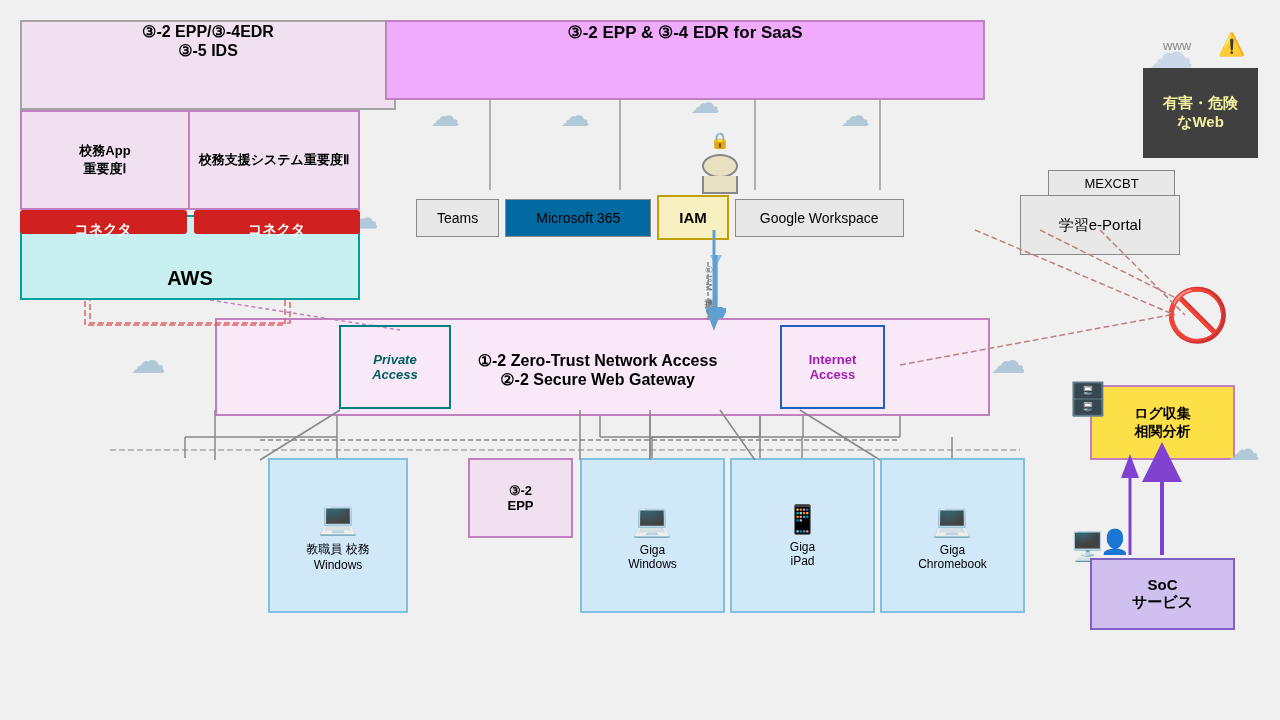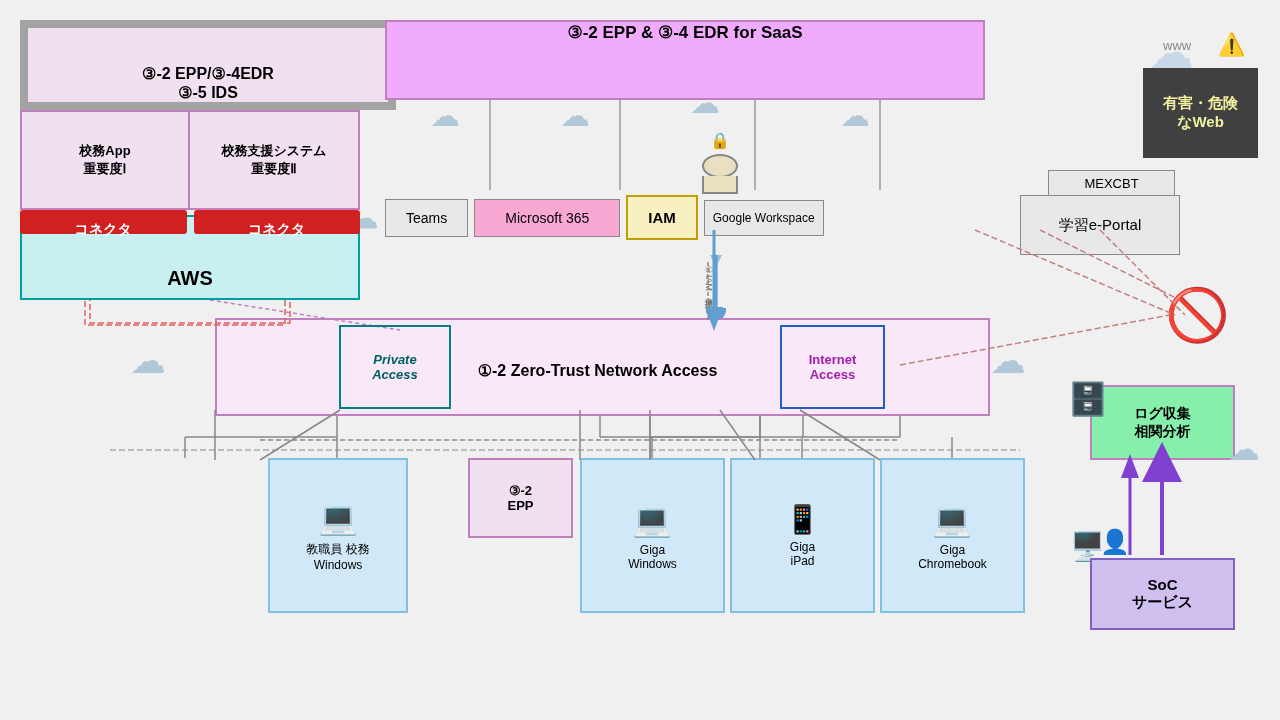--- a/index.html
+++ b/index.html
@@ -82,31 +82,31 @@
     <defs>
       <marker id="arrowBlue" markerWidth="8" markerHeight="8" refX="6" refY="3" orient="auto">
         <path d="M0,0 L0,6 L8,3 z" fill="#60a0d0"></path>
       </marker>
       <marker id="arrowPurple" markerWidth="8" markerHeight="8" refX="6" refY="3" orient="auto">
         <path d="M0,0 L0,6 L8,3 z" fill="#8040d0"></path>
       </marker>
     </defs>
   </svg>
 
-  <div class="box-epp-edr" style="position:absolute;left:20px;top:20px;width:376px;height:90px;border:8px solid #a3a3a3;background:#f0e0f0;display:flex;flex-direction:column;align-items:center;justify-content:flex-end;text-align:center;font-size:16px;font-weight:bold;">
+  <div class="box-epp-edr" style="position:absolute;left:20px;top:20px;width:376px;height:90px;border:2px solid #a3a3a3;background:#f0e0f0;display:flex;flex-direction:column;align-items:center;justify-content:flex-start;text-align:center;font-size:16px;font-weight:bold;">
     <div>③-2 EPP/③-4EDR</div>
     <div>③-5 IDS</div>
   </div>
 
   <div style="position:absolute;left:20px;top:110px;width:340px;height:100px;border:2px solid #c080c0;background:#f0e0f0;display:flex;font-weight:bold;">
     <div style="width:50%;border-right:2px solid #c080c0;display:flex;flex-direction:column;align-items:center;justify-content:center;font-size:13px;text-align:center;">
       <div>校務App</div>
       <div>重要度Ⅰ</div>
     </div>
-    <div style="width:50%;display:flex;flex-direction:column;align-items:center;justify-content:center;font-size:13px;text-align:center;">
+    <div style="width:50%;display:flex;flex-direction:row;align-items:center;justify-content:center;font-size:13px;text-align:center;">
       <div>校務支援システム</div>
       <div>重要度Ⅱ</div>
     </div>
   </div>
 
   <div style="position:absolute;left:20px;top:210px;width:340px;height:24px;display:flex;gap:7px;z-index:10;">
     <div style="flex:1;background:#d02020;color:white;font-weight:bold;font-size:14px;text-align:center;line-height:38px;border-radius:3px;">コネクタ</div>
     <div style="flex:1;background:#d02020;color:white;font-weight:bold;font-size:14px;text-align:center;line-height:38px;border-radius:3px;">コネクタ</div>
   </div>
 
@@ -127,24 +127,24 @@
 
   <div style="position:absolute;left:695px;top:130px;width:50px;height:65px;display:flex;flex-direction:column;align-items:center;justify-content:center;">
 
     <div style="font-size:16px;margin-bottom:2px;">🔒</div>
 
     <div style="width:36px;height:24px;border:2px solid #888;border-radius:50%;background:#e8e0c0;margin-top:2px;"></div>
     <div style="width:36px;height:18px;border-left:2px solid #888;border-right:2px solid #888;border-bottom:2px solid #888;background:#e8e0c0;margin-top:-2px;"></div>
   </div>
 
   <div style="position:absolute;left:385px;top:195px;width:615px;display:flex;align-items:center;gap:6px;">
-    <div style="border:1.5px solid #888;background:#e8e8e8;padding:10px 20px;font-size:14px;">Teams</div>
-    <div style="border:1.5px solid #888;background:#f9a8d4;padding:10px 30px;font-size:14px;">Microsoft 365</div>
+    <div style="border:1.5px solid #888;background:#e8e8e8;padding:10px 20px;font-size:14px;margin-left:31px;">Teams</div>
+    <div style="border:1.5px solid #888;background:#0369a1;padding:10px 30px;font-size:14px;">Microsoft 365</div>
     <div style="border:2px solid #c0a000;background:#f8f0c0;padding:12px 20px;font-size:15px;font-weight:bold;">IAM</div>
-    <div style="border:1.5px solid #888;background:#e8e8e8;padding:10px 8px;font-size:12px;">Google Workspace</div>
+    <div style="border:1.5px solid #888;background:#e8e8e8;padding:10px 24px;font-size:14px;">Google Workspace</div>
   </div>
 
   <div style="position:absolute;left:702px;top:265px;font-size:9px;color:#666;writing-mode:vertical-rl;">①IAM連携</div>
 
   <svg style="position:absolute;left:706px;top:255px;width:20px;height:70px;">
     <defs>
       <marker id="arrow1" markerWidth="8" markerHeight="8" refX="4" refY="4" orient="auto">
         <path d="M0,0 L0,8 L8,4 z" fill="#60a0d0"></path>
       </marker>
       <marker id="arrow1up" markerWidth="8" markerHeight="8" refX="4" refY="4" orient="auto">
@@ -168,20 +168,21 @@
   <div style="position:absolute;left:215px;top:318px;width:775px;height:98px;border:2px solid #c080c0;background:#f8e8f8;">
   </div>
 
   <div style="position:absolute;left:295px;top:325px;width:112px;height:84px;border:2px solid #008080;display:flex;flex-direction:column;align-items:center;justify-content:center;font-size:13px;color:#006060;font-style:italic;font-weight:bold;text-align:center;z-index:10;margin-left:44px;">
     <span>Private</span>
     <span>Access</span>
   </div>
 
   <div style="position:absolute;left:415px;top:328px;width:365px;height:84px;display:flex;flex-direction:column;align-items:center;justify-content:center;font-size:16px;font-weight:bold;text-align:center;z-index:10;">
     <div>①-2 Zero-Trust Network Access</div>
+    <div>②-2 Secure Web Gateway</div>
   </div>
 
   <div style="position:absolute;left:780px;top:325px;width:105px;height:84px;border:2.5px solid #2060c0;display:flex;flex-direction:column;align-items:center;justify-content:center;font-size:13px;color:#a21caf;font-weight:bold;text-align:center;z-index:10;">
     <span>Internet</span>
     <span>Access</span>
   </div>
 
 
   <div style="position:absolute;left:268px;top:458px;width:140px;height:155px;border:2px solid #80c0e0;background:#d0e8f8;display:flex;flex-direction:column;align-items:center;justify-content:center;text-align:center;font-size:12px;">
     <div style="font-size:32px;margin-bottom:4px;">💻</div>
@@ -249,21 +250,21 @@
     <div>なWeb</div>
   </div>
 
   <div style="position:absolute;left:1165px;top:285px;font-size:52px;color:red;">🚫</div>
 
   <svg style="position:absolute;left:0;top:0;width:1280px;height:720px;pointer-events:none;z-index:2;">
     <line x1="1040" y1="230" x2="1180" y2="300" stroke="#c08080" stroke-width="1.5" stroke-dasharray="6,3"></line>
     <line x1="900" y1="365" x2="1170" y2="315" stroke="#c08080" stroke-width="1.5" stroke-dasharray="6,3"></line>
   </svg>
 
-  <div style="position:absolute;left:1090px;top:385px;width:145px;height:75px;background:#86efac;border:2px solid #c080c0;display:flex;flex-direction:column;align-items:center;justify-content:center;text-align:center;font-size:14px;font-weight:bold;">
+  <div style="position:absolute;left:1090px;top:385px;width:145px;height:75px;background:#fde047;border:2px solid #c080c0;display:flex;flex-direction:column;align-items:center;justify-content:center;text-align:center;font-size:14px;font-weight:bold;">
     <div>ログ収集</div>
     <div>相関分析</div>
   </div>
 
   <div style="position:absolute;left:1068px;top:380px;font-size:32px;">🗄️</div>
 
   <svg style="position:absolute;left:0;top:0;width:1280px;height:720px;pointer-events:none;z-index:3;">
     <defs>
       <marker id="arrowPurple2" markerWidth="10" markerHeight="10" refX="5" refY="5" orient="auto">
         <path d="M0,0 L10,5 L0,10 z" fill="#8040d0"></path>

